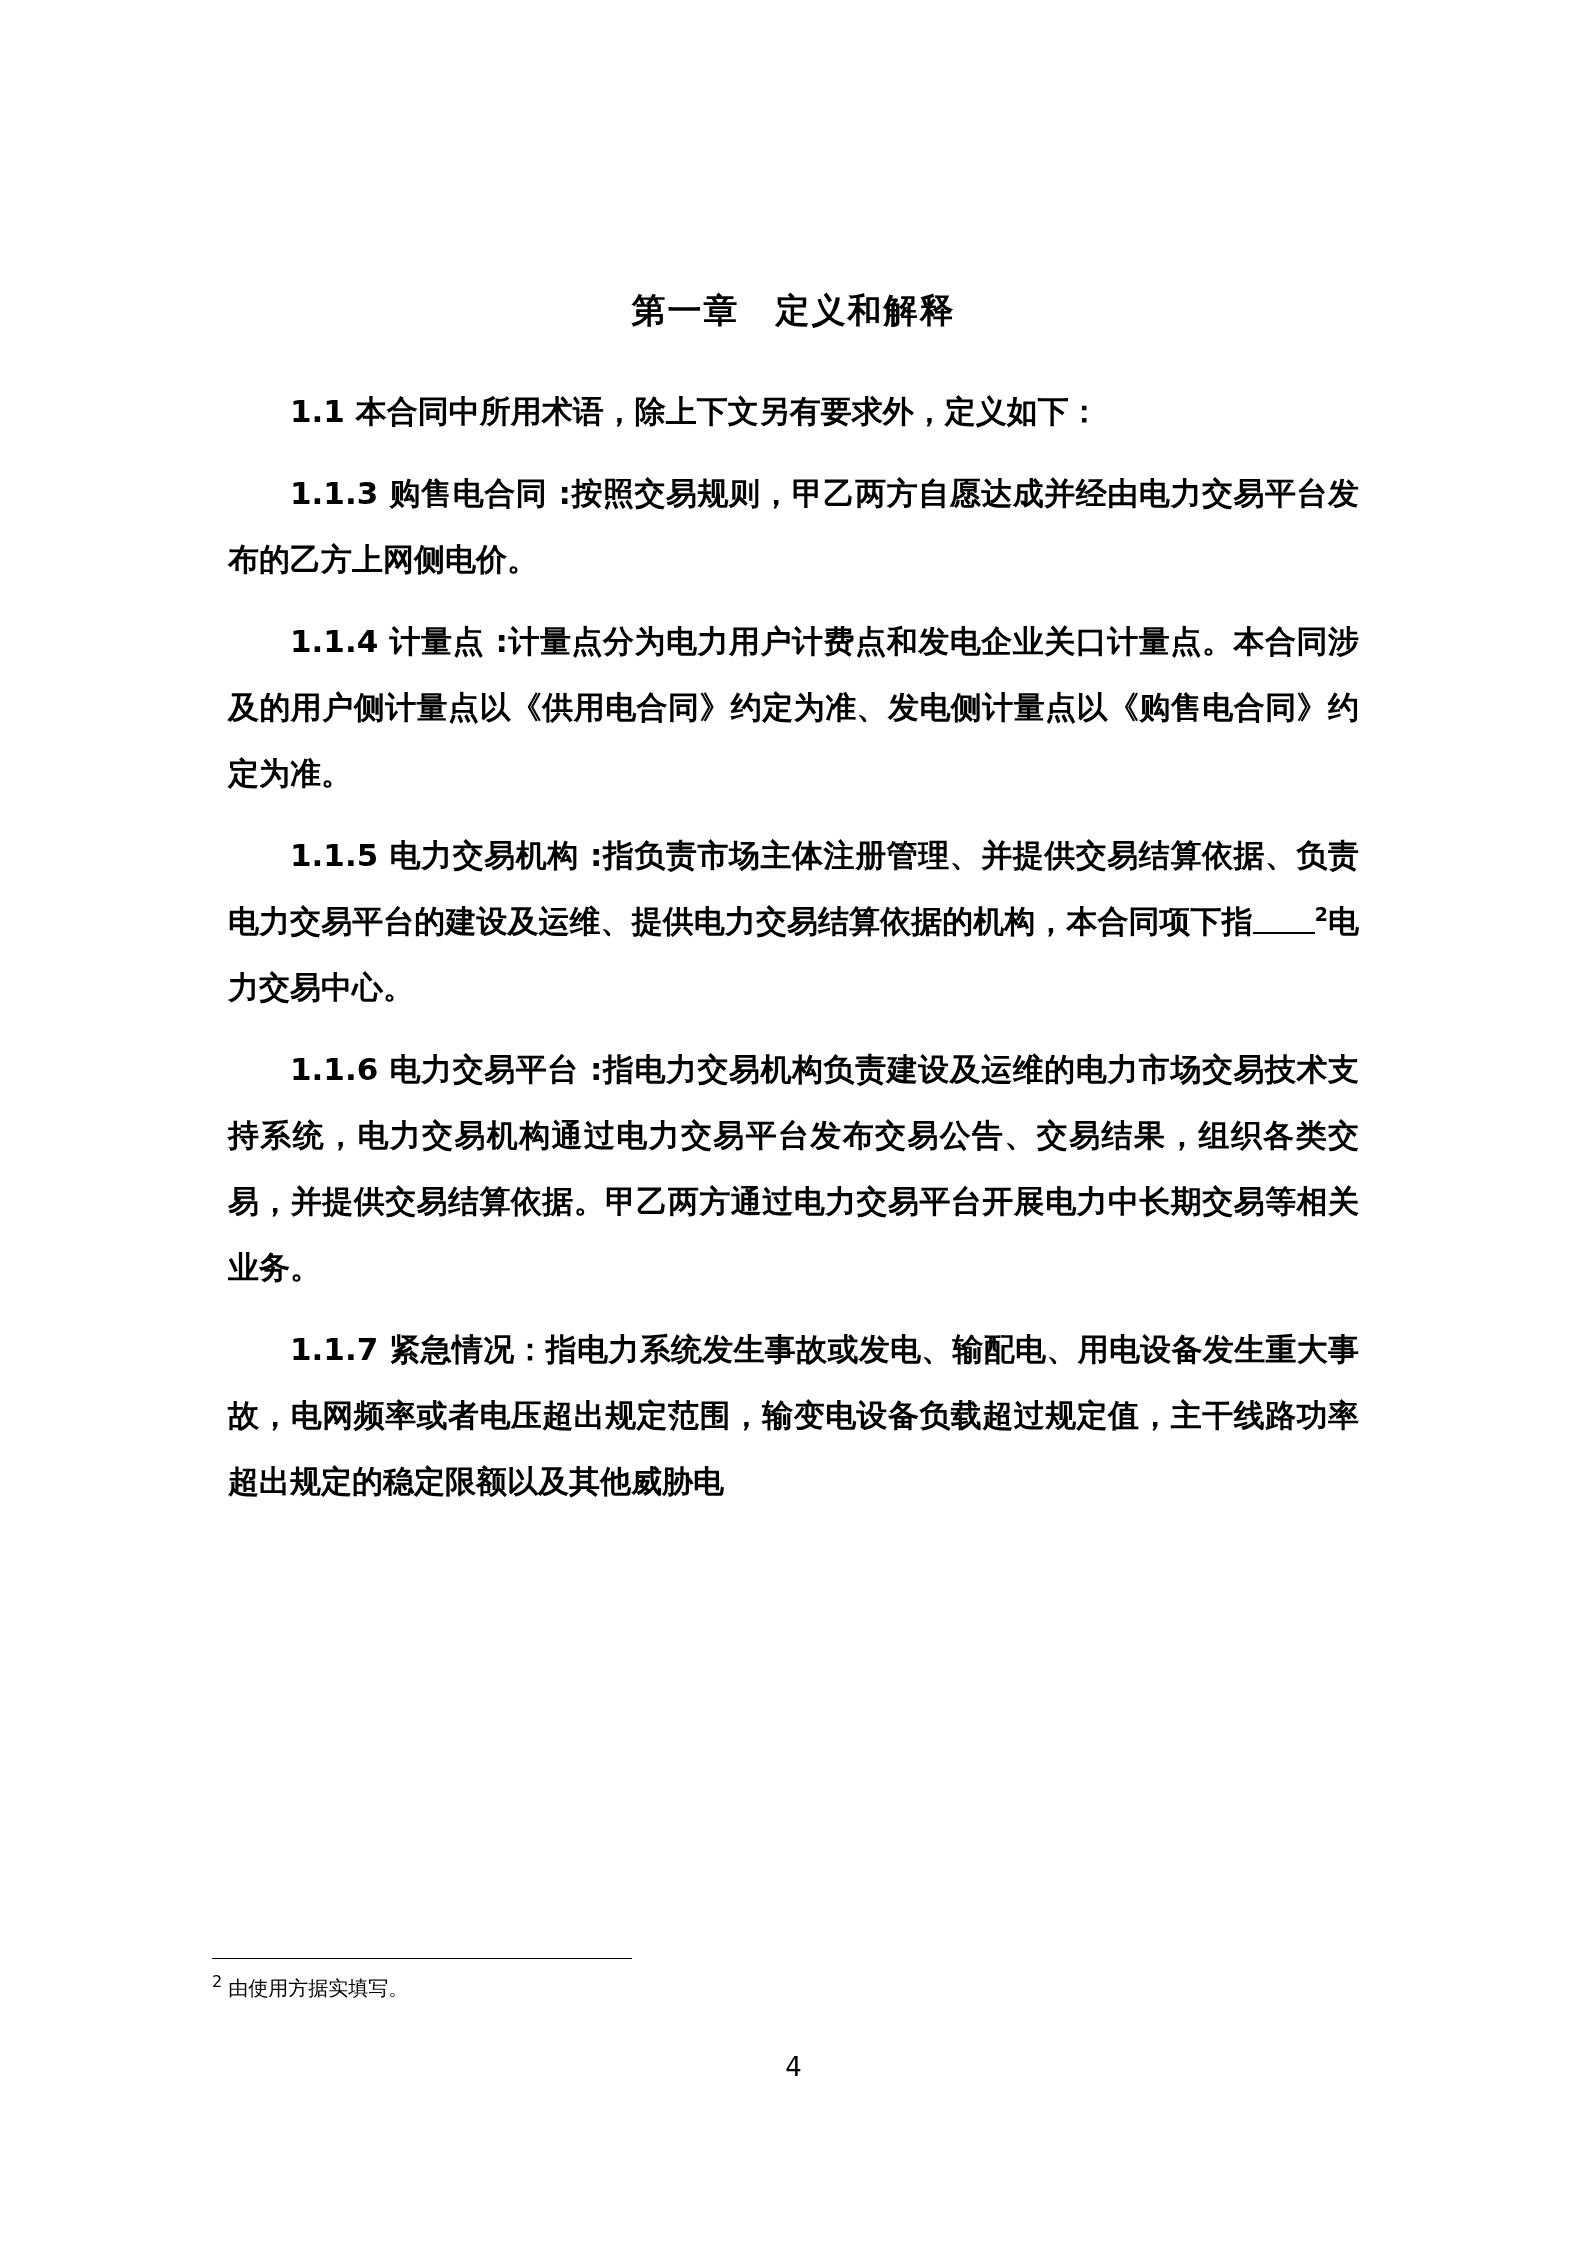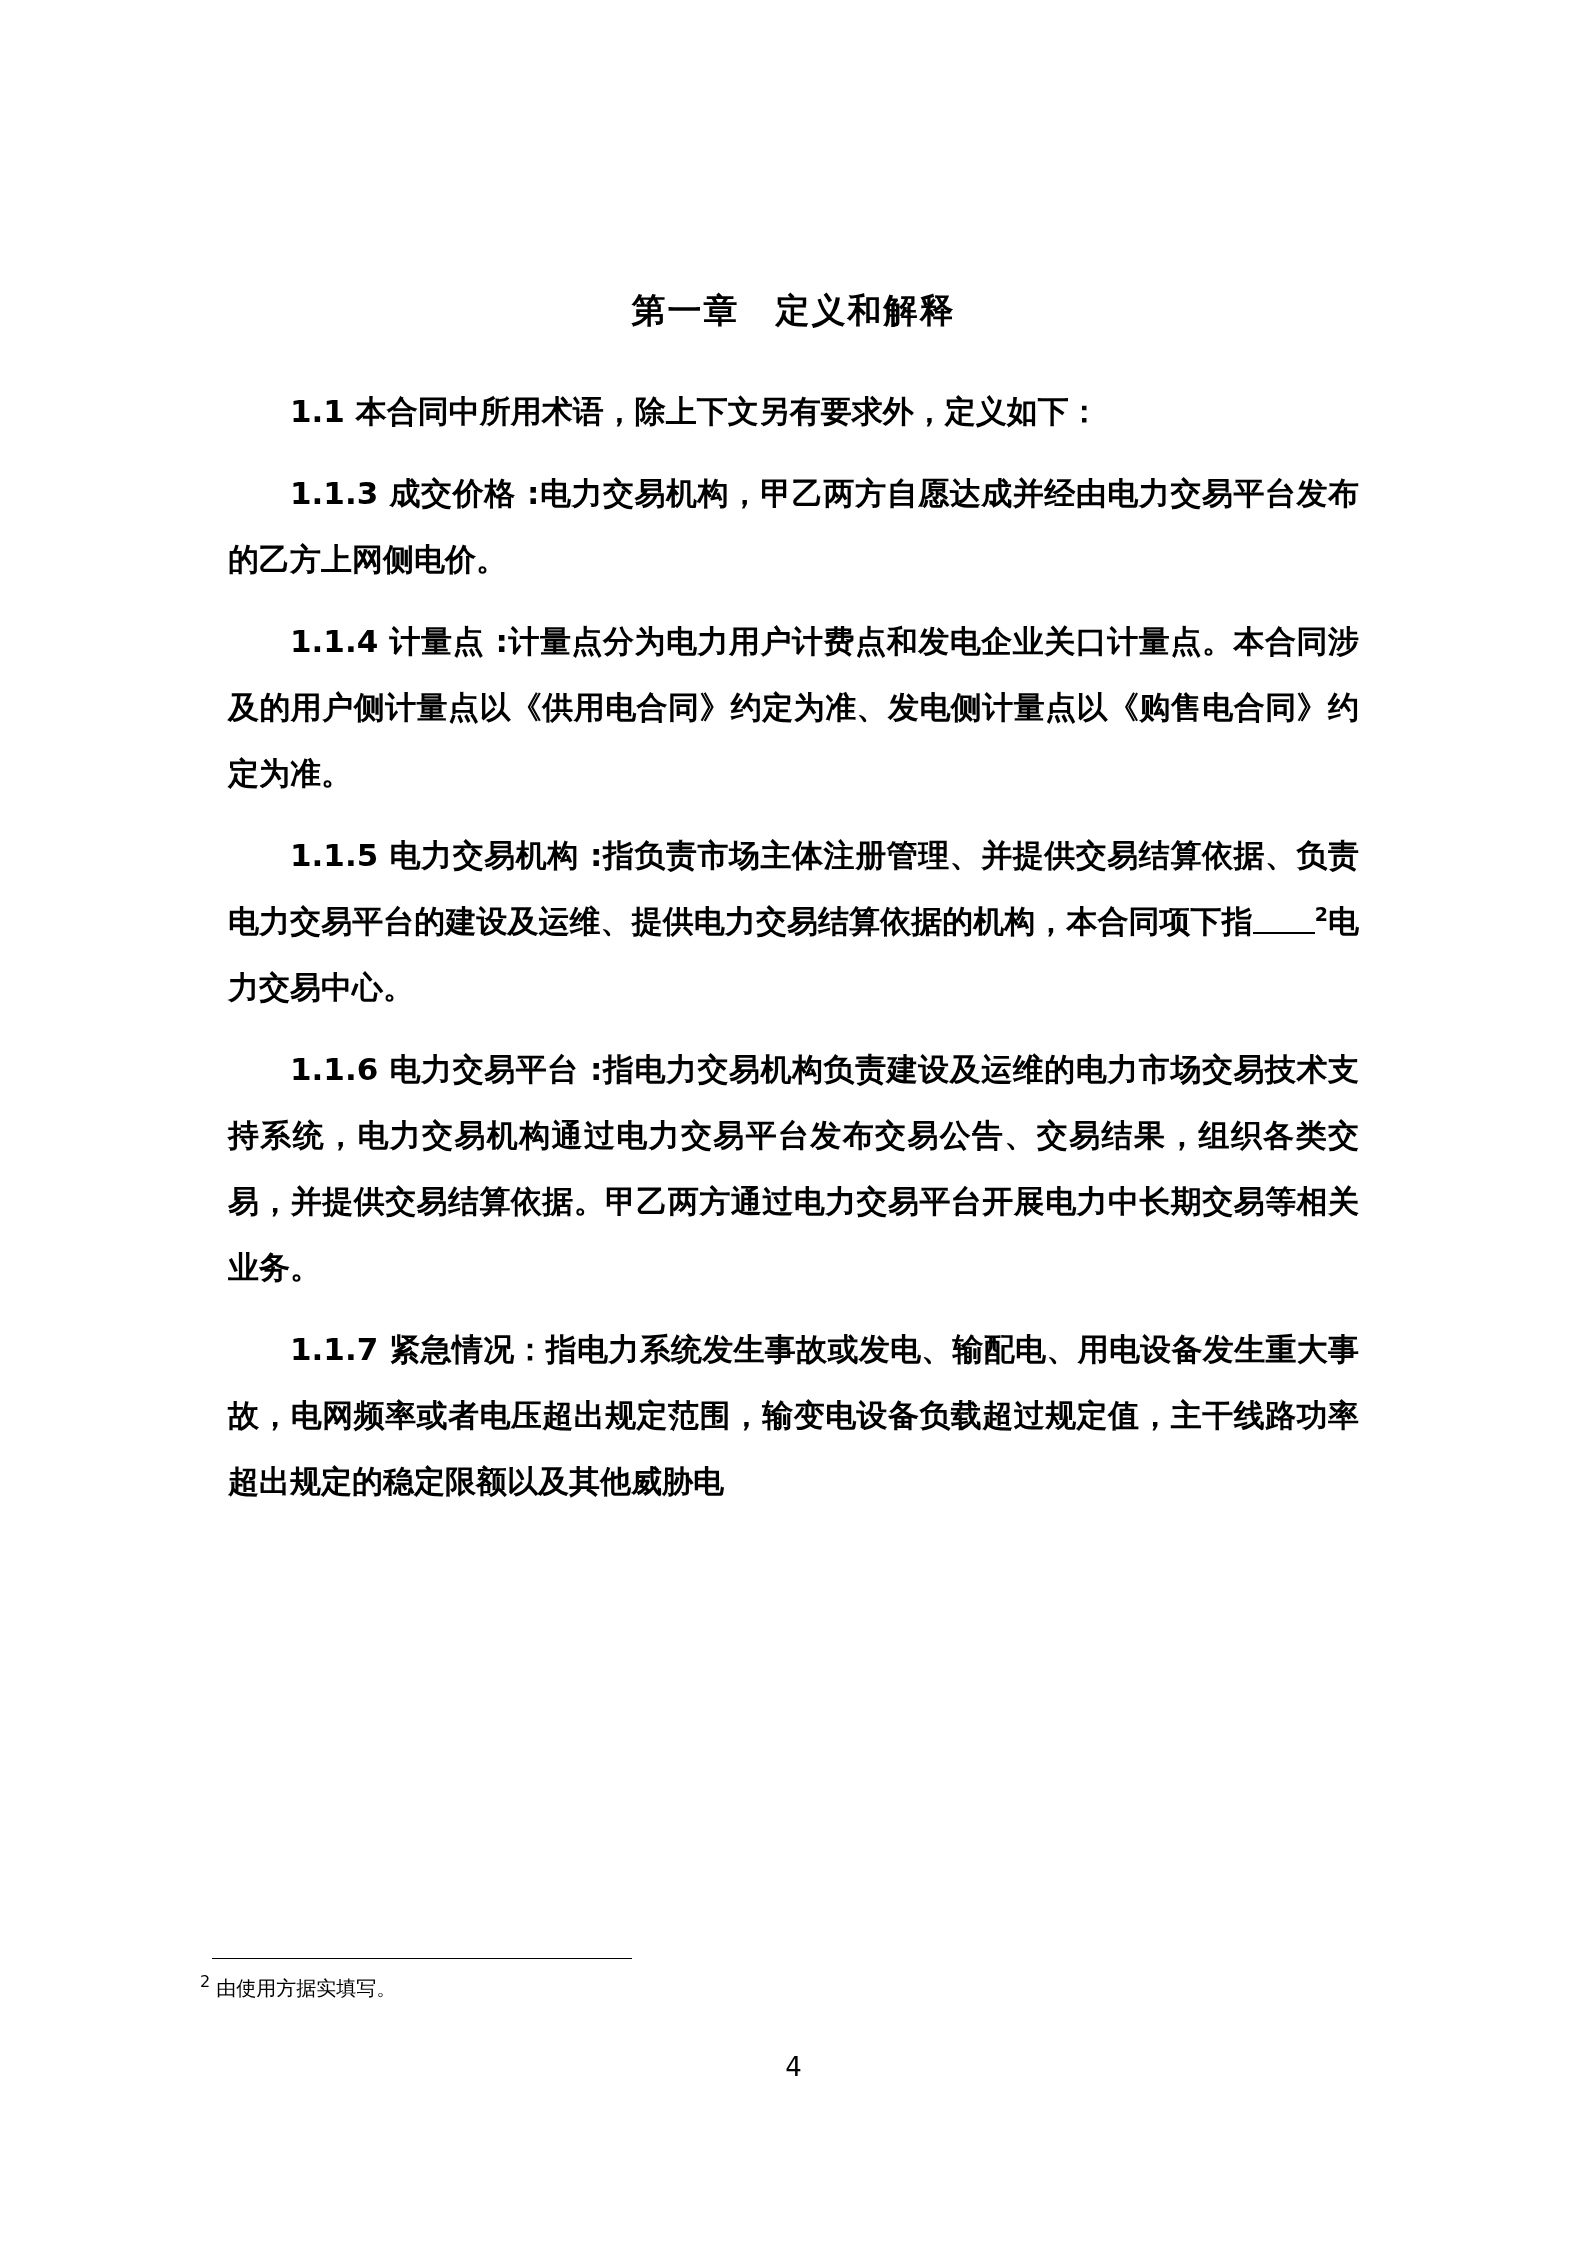--- a/index.html
+++ b/index.html
@@ -64,21 +64,21 @@
   }
   .footnote-rule {
     position: absolute;
     left: 212px;
     top: 1958px;
     width: 420px;
     border-top: 1.5px solid #000;
   }
   .footnote {
     position: absolute;
-    left: 200px;
+    left: 212px;
     top: 1972px;
     width: 900px;
     font-size: 20px;
     line-height: 32px;
     font-family: "DejaVu Sans", "Liberation Sans", sans-serif;
   }
   .footnote sup {
     font-size: 16px;
     vertical-align: super;
     line-height: 0;
@@ -99,21 +99,21 @@
 
 <div class="page">
 
   <div class="content">
 
     <div class="chapter-title">
       <span>第一章</span><span class="gap"></span><span>定义和解释</span>
     </div>
 
     <p class="para first-para">1.1 本合同中所用术语，除上下文另有要求外，定义如下：</p>
-    <p class="para">1.1.3 成交价格 :电力交易机构，甲乙两方自愿达成并经由电力交易平台发布的乙方上网侧电价。</p>
+    <p class="para">1.1.3 购售电合同 :按照交易规则，甲乙两方自愿达成并经由电力交易平台发布的乙方上网侧电价。</p>
     <p class="para">1.1.4 计量点 :计量点分为电力用户计费点和发电企业关口计量点。本合同涉及的用户侧计量点以《供用电合同》约定为准、发电侧计量点以《购售电合同》约定为准。</p>
 
     <p class="para"><span>1.1.5 电力交易机构 :指负责市场主体注册管理、并提供交易结算依据、负责电力交易平台的建设及运维、提供电力交易结算依据的机构，本合同项下指</span><span class="blank-fill"></span><sup class="fn">2</sup><span>电力交易中心。</span></p>
 
     <p class="para">1.1.6 电力交易平台 :指电力交易机构负责建设及运维的电力市场交易技术支持系统，电力交易机构通过电力交易平台发布交易公告、交易结果，组织各类交易，并提供交易结算依据。甲乙两方通过电力交易平台开展电力中长期交易等相关业务。</p>
     <p class="para">1.1.7 紧急情况：指电力系统发生事故或发电、输配电、用电设备发生重大事故，电网频率或者电压超出规定范围，输变电设备负载超过规定值，主干线路功率超出规定的稳定限额以及其他威胁电</p>
 
   </div>
 
   <div class="footnote-rule"></div>

